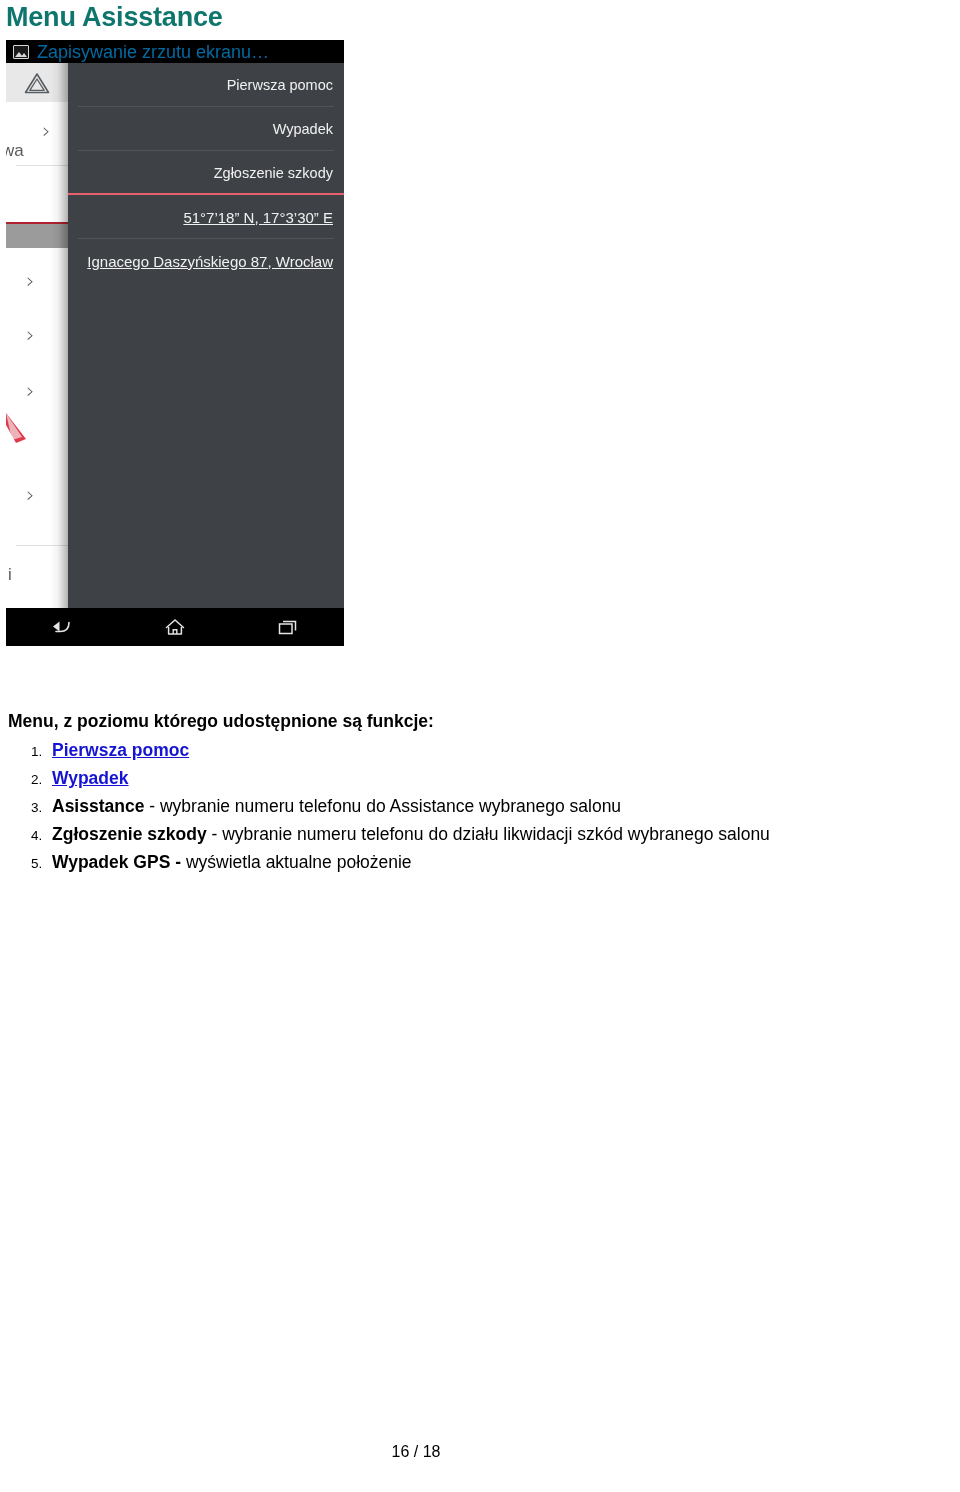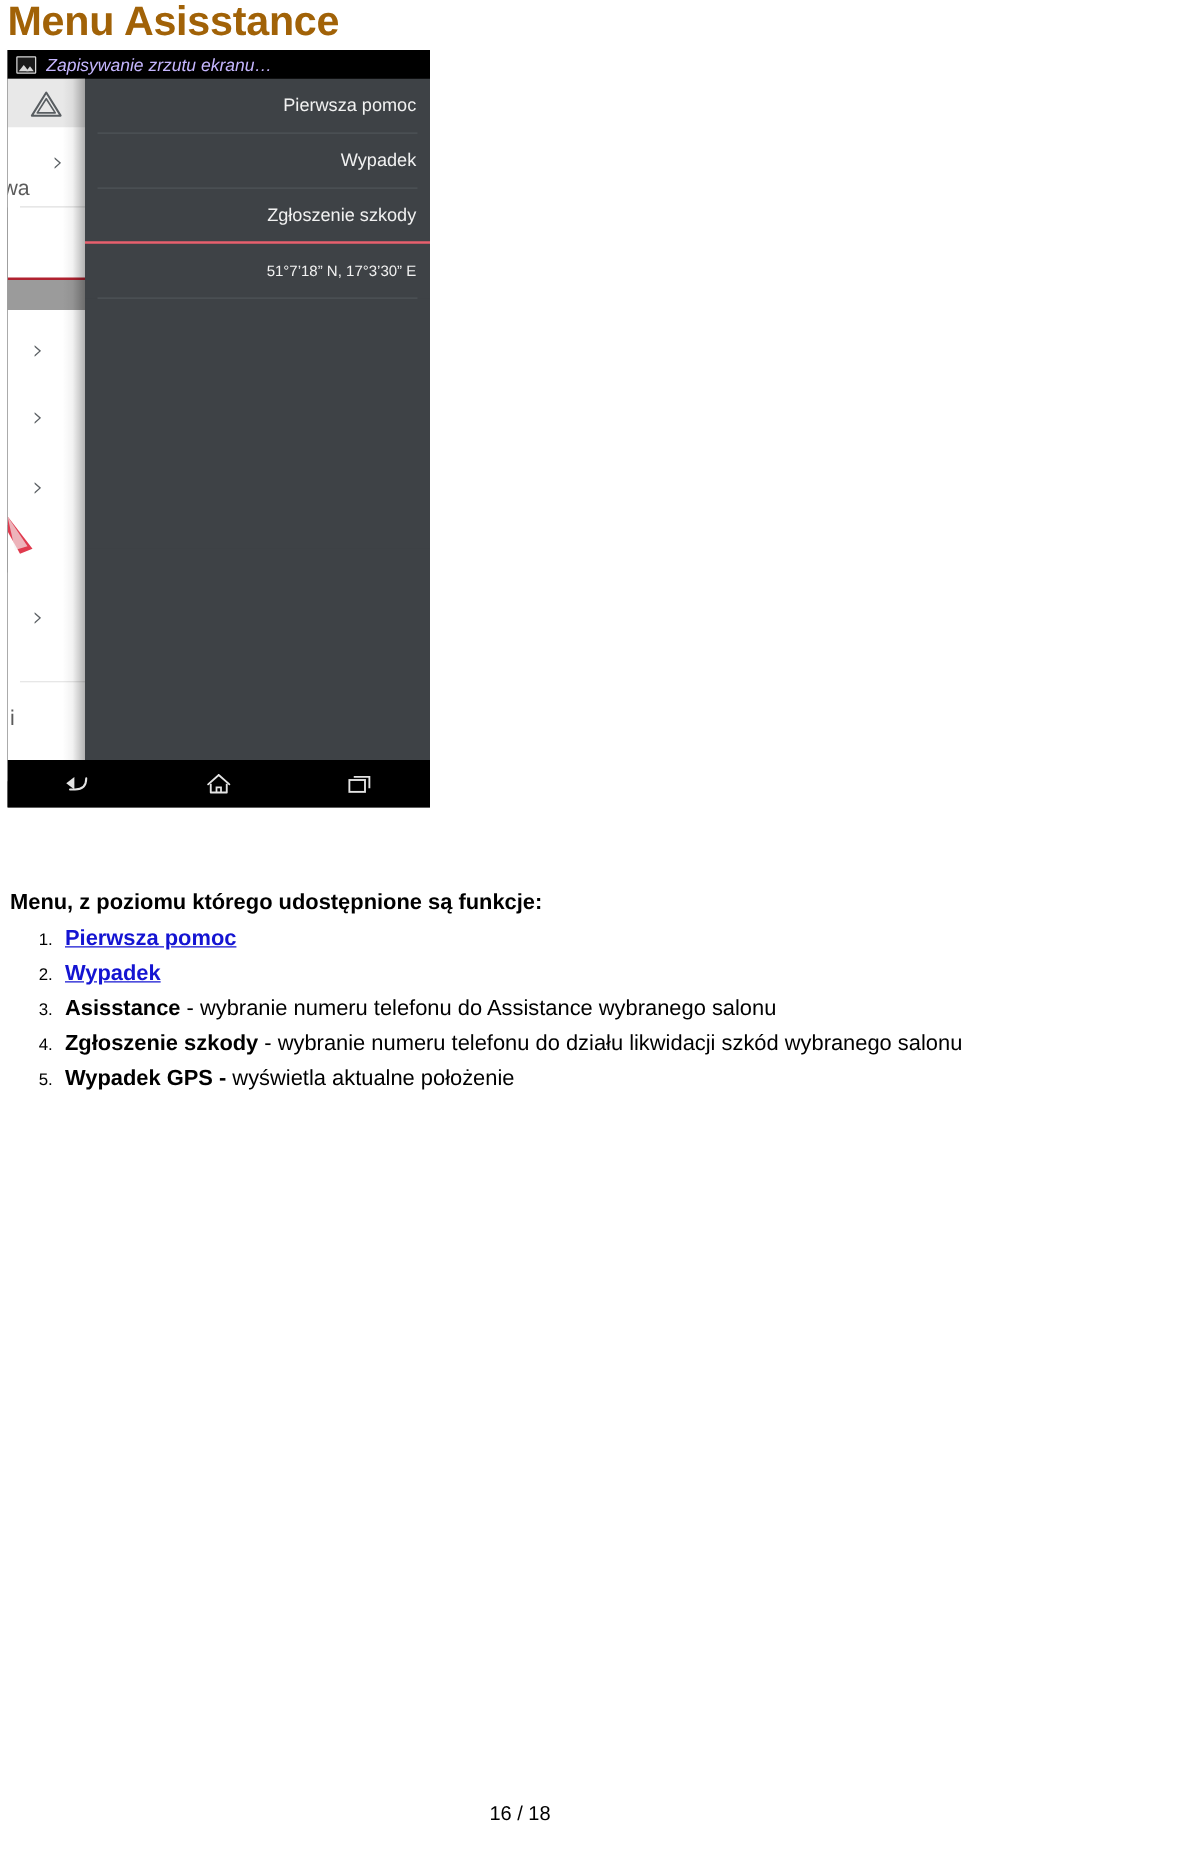--- a/index.html
+++ b/index.html
@@ -15,23 +15,23 @@
     font-family: "Liberation Sans", sans-serif;
     color: #000000;
     overflow: hidden;
   }
 
   
   .page-title {
     position: absolute;
     left: 6px;
     top: 0px;
-    font-size: 33px;
+    font-size: 27px;
     font-weight: bold;
-    color: #a16207;
+    color: #0f766e;
     letter-spacing: -0.2px;
     line-height: 34px;
     white-space: nowrap;
   }
 
   
   .screenshot {
     position: absolute;
     left: 6px;
     top: 40px;
@@ -77,25 +77,24 @@
   .status-icon::after {
     content: "";
     position: absolute;
     right: 1.5px; bottom: 0.5px;
     width: 0; height: 0;
     border-left: 3px solid transparent;
     border-right: 3px solid transparent;
     border-bottom: 4px solid #d8d8d8;
   }
   .status-text {
-    color: #c4b5fd;
-    font-size: 14px;
+    color: #0369a1;
+    font-size: 18px;
     line-height: 14px;
     white-space: nowrap;
-    font-style: italic;
   }
 
   
   .bg-app {
     position: absolute;
     left: 0;
     top: 23px;
     width: 62px;
     height: 562px;
     background: #ffffff;
@@ -196,21 +195,22 @@
   .menu-item.accented .sep {
     left: 0; right: 0;
     height: 2.5px;
     background: #e8606e;
   }
   .menu-item.bold {
     font-weight: bold;
     font-size: 16.5px;
   }
   .menu-item.small {
-    font-size: 12px;
+    font-size: 15px;
+    text-decoration: underline;
   }
   .menu-filler {
     height: 200px;
     background: #3e4246;
   }
 
   
   .nav-bar {
     position: absolute;
     left: 0;
@@ -340,20 +340,23 @@
       <span>Wypadek</span>
       <span class="sep"></span>
     </div>
     <div class="menu-item accented">
       <span>Zgłoszenie szkody</span>
       <span class="sep"></span>
     </div>
     <div class="menu-item small">
       <span>51°7’18”  N, 17°3’30”  E</span>
       <span class="sep"></span>
+    </div>
+    <div class="menu-item small">
+      <span>Ignacego Daszyńskiego 87, Wrocław</span>
     </div>
     <div class="menu-filler"></div>
   </div>
 
   <div class="nav-bar">
     <div class="nav-key">
       <svg width="20" height="16" viewBox="0 0 20 16">
         <path d="M17 3.5 C17 10 13.5 12.5 8 12.5 L4 12.5" fill="none" stroke="#e4e4e4" stroke-width="1.6" stroke-linecap="round"></path>
         <polygon points="7.5,7.5 7.5,17.5 1,12.5" fill="#e4e4e4" transform="translate(0,-5)"></polygon>
       </svg>

